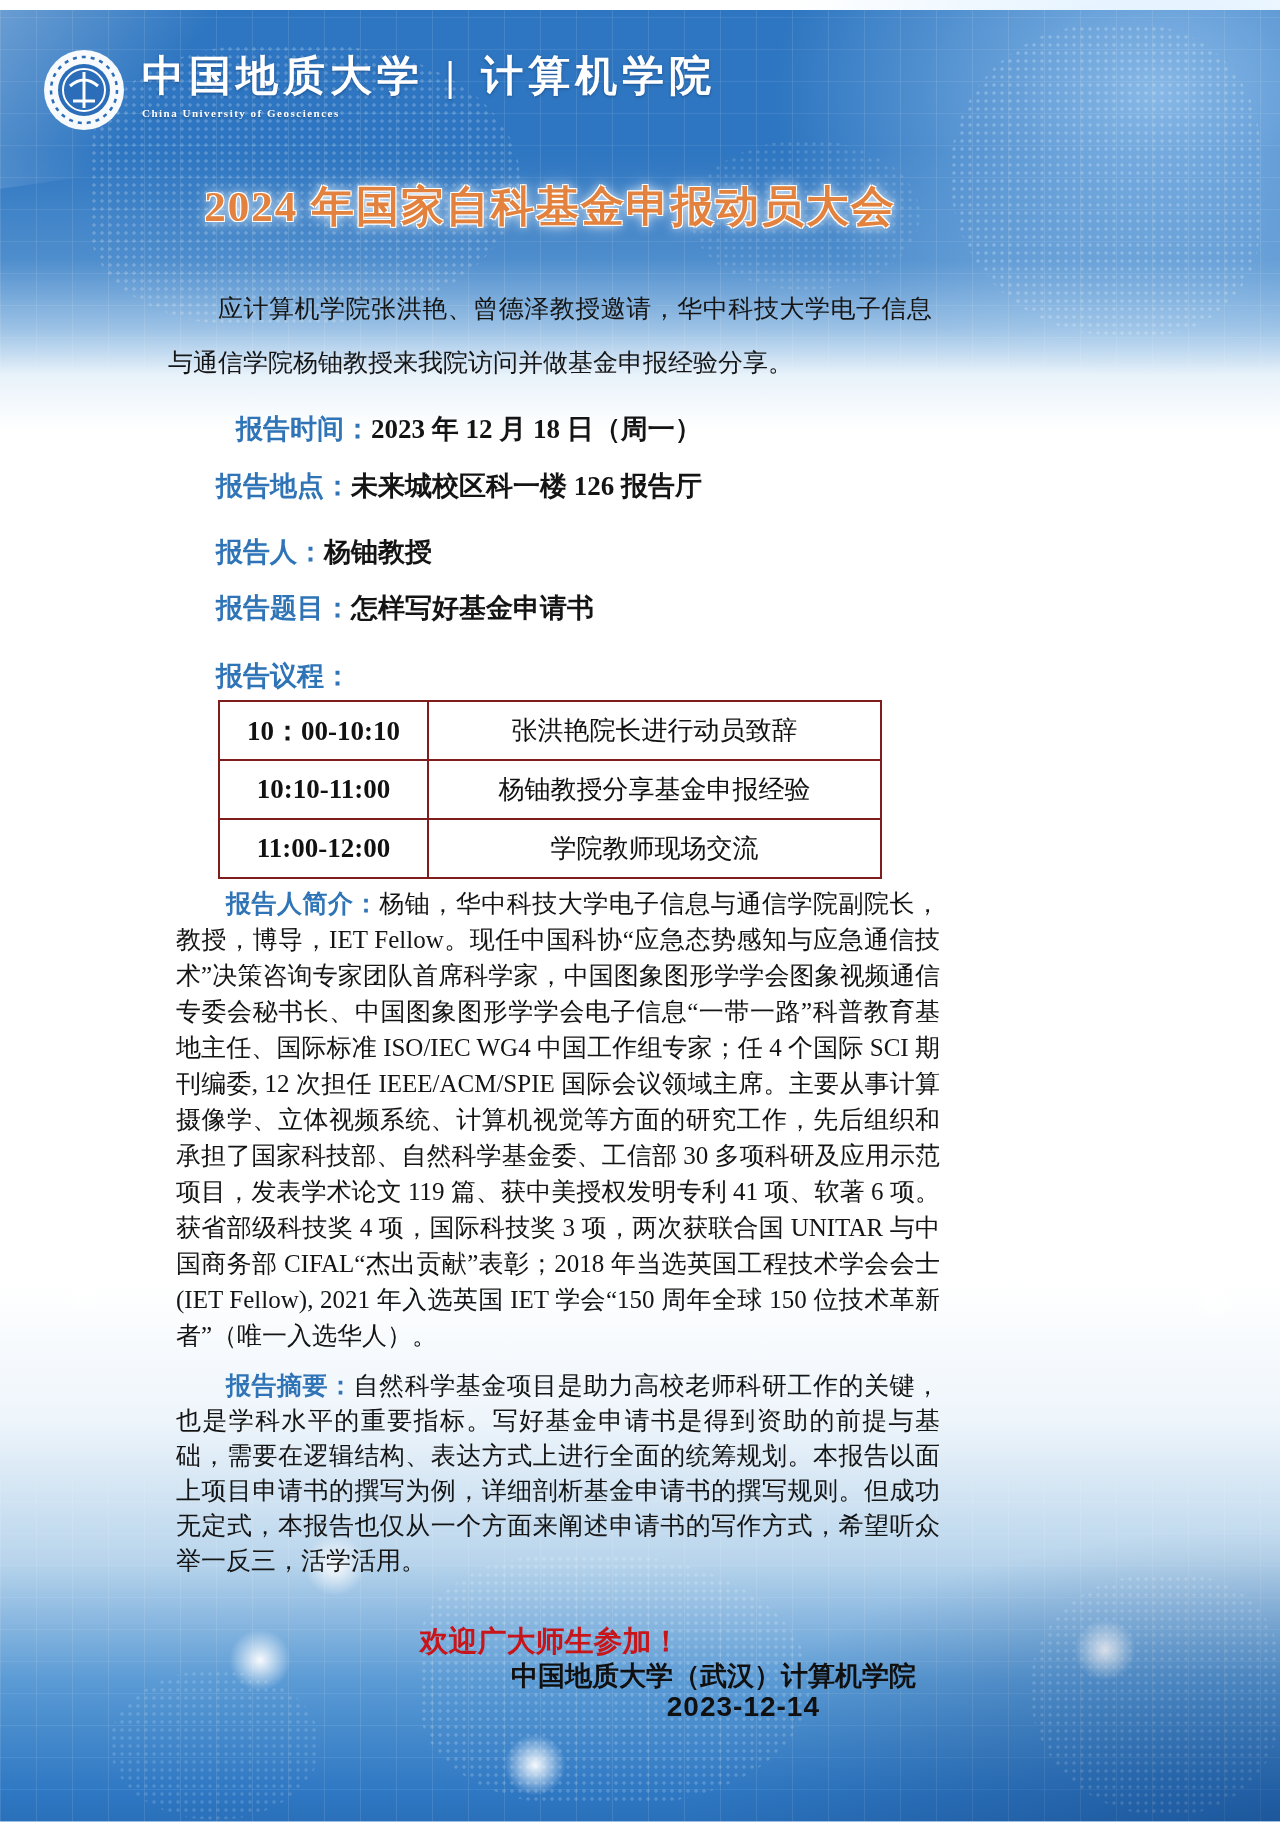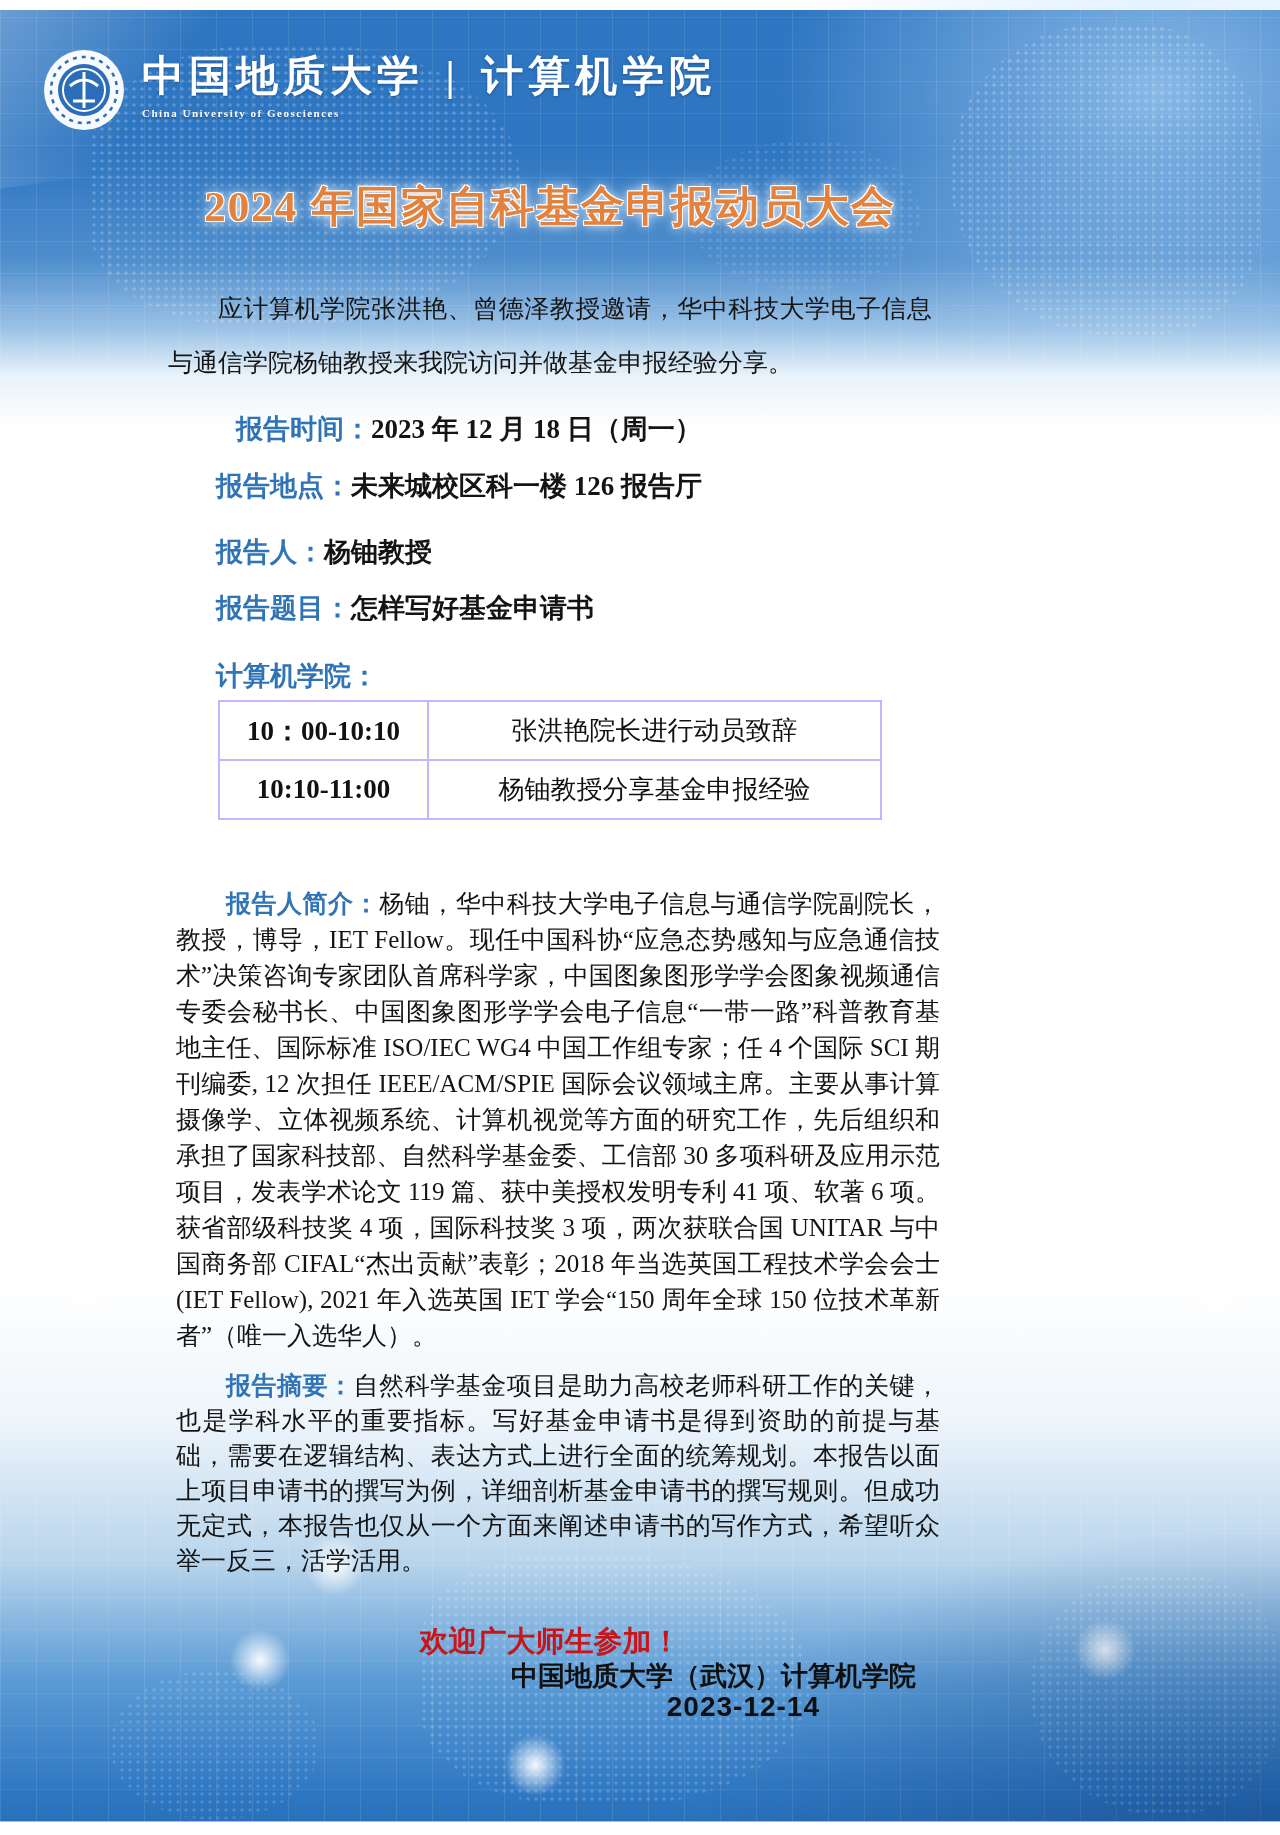--- a/index.html
+++ b/index.html
@@ -55,21 +55,21 @@
          text-shadow:-1px -1px 0 #fff,1px -1px 0 #fff,-1px 1px 0 #fff,1px 1px 0 #fff,
                      0 0 10px rgba(255,255,255,.85),0 0 18px rgba(255,255,255,.6);}
   .intro{position:absolute;top:282px;left:0;width:764px;margin:0;font-size:25px;line-height:54px;
          color:#151515;text-indent:2em;text-align:justify;}
   .detail{position:absolute;left:48px;white-space:nowrap;font-size:27px;line-height:38px;}
   .lbl{color:#2f74b6;font-weight:bold;}
   .val{color:#141414;font-weight:bold;}
   .dt1{top:410px;margin-left:20px;}.dt2{top:467px;}.dt3{top:533px;}.dt4{top:589px;}.dt5{top:657px;}
   .agenda{position:absolute;top:700px;left:50px;width:664px;border-collapse:collapse;
           background:rgba(255,255,255,.92);}
-  .agenda td{border:2px solid #c4b5fd;height:55px;text-align:center;vertical-align:middle;
+  .agenda td{border:2px solid #7f1d1d;height:55px;text-align:center;vertical-align:middle;
           font-size:26px;color:#111;}
   .agenda td.time{width:205px;font-weight:bold;font-size:27px;}
   .para{position:absolute;left:8px;width:764px;margin:0;color:#141414;text-align:justify;
         text-indent:2em;}
   .bio{top:886px;font-size:25px;line-height:36px;}
   .abstract{top:1368px;font-size:25px;line-height:35px;}
   .welcome{position:absolute;top:1622px;left:0;width:764px;text-align:center;
            font-size:29px;font-weight:bold;color:#c8151a;}
   .signature{position:absolute;top:1658px;left:0;width:748px;padding-right:16px;text-align:right;
            font-size:27px;font-weight:bold;color:#101010;}
@@ -135,32 +135,36 @@
     <div class="detail dt2">
       <span class="lbl">报告地点：</span><span class="val">未来城校区科一楼 126 报告厅</span>
     </div>
     <div class="detail dt3">
       <span class="lbl">报告人：</span><span class="val">杨铀教授</span>
     </div>
     <div class="detail dt4">
       <span class="lbl">报告题目：</span><span class="val">怎样写好基金申请书</span>
     </div>
     <div class="detail dt5">
-      <span class="lbl">计算机学院：</span>
+      <span class="lbl">报告议程：</span>
     </div>
 
     <table class="agenda">
       <tbody>
           <tr>
         <td class="time">10：00-10:10</td>
         <td>张洪艳院长进行动员致辞</td>
       </tr>
       <tr>
         <td class="time">10:10-11:00</td>
         <td>杨铀教授分享基金申报经验</td>
+      </tr>
+      <tr>
+        <td class="time">11:00-12:00</td>
+        <td>学院教师现场交流</td>
       </tr>
     </tbody>
       </table>
 
     <p class="para bio"><span class="lbl">报告人简介：</span><span>杨铀，华中科技大学电子信息与通信学院副院长，教授，博导，IET Fellow。现任中国科协“应急态势感知与应急通信技术”决策咨询专家团队首席科学家，中国图象图形学学会图象视频通信专委会秘书长、中国图象图形学学会电子信息“一带一路”科普教育基地主任、国际标准 ISO/IEC WG4 中国工作组专家；任 4 个国际 SCI 期刊编委, 12 次担任 IEEE/ACM/SPIE 国际会议领域主席。主要从事计算摄像学、立体视频系统、计算机视觉等方面的研究工作，先后组织和承担了国家科技部、自然科学基金委、工信部 30 多项科研及应用示范项目，发表学术论文 119 篇、获中美授权发明专利 41 项、软著 6 项。获省部级科技奖 4 项，国际科技奖 3 项，两次获联合国 UNITAR 与中国商务部 CIFAL“杰出贡献”表彰；2018 年当选英国工程技术学会会士(IET Fellow), 2021 年入选英国 IET 学会“150 周年全球 150 位技术革新者”（唯一入选华人）。</span></p>
 
     <p class="para abstract"><span class="lbl">报告摘要：</span><span>自然科学基金项目是助力高校老师科研工作的关键，也是学科水平的重要指标。写好基金申请书是得到资助的前提与基础，需要在逻辑结构、表达方式上进行全面的统筹规划。本报告以面上项目申请书的撰写为例，详细剖析基金申请书的撰写规则。但成功无定式，本报告也仅从一个方面来阐述申请书的写作方式，希望听众举一反三，活学活用。</span></p>
 
     <div class="welcome">欢迎广大师生参加！</div>
     <div class="signature">中国地质大学（武汉）计算机学院</div>

